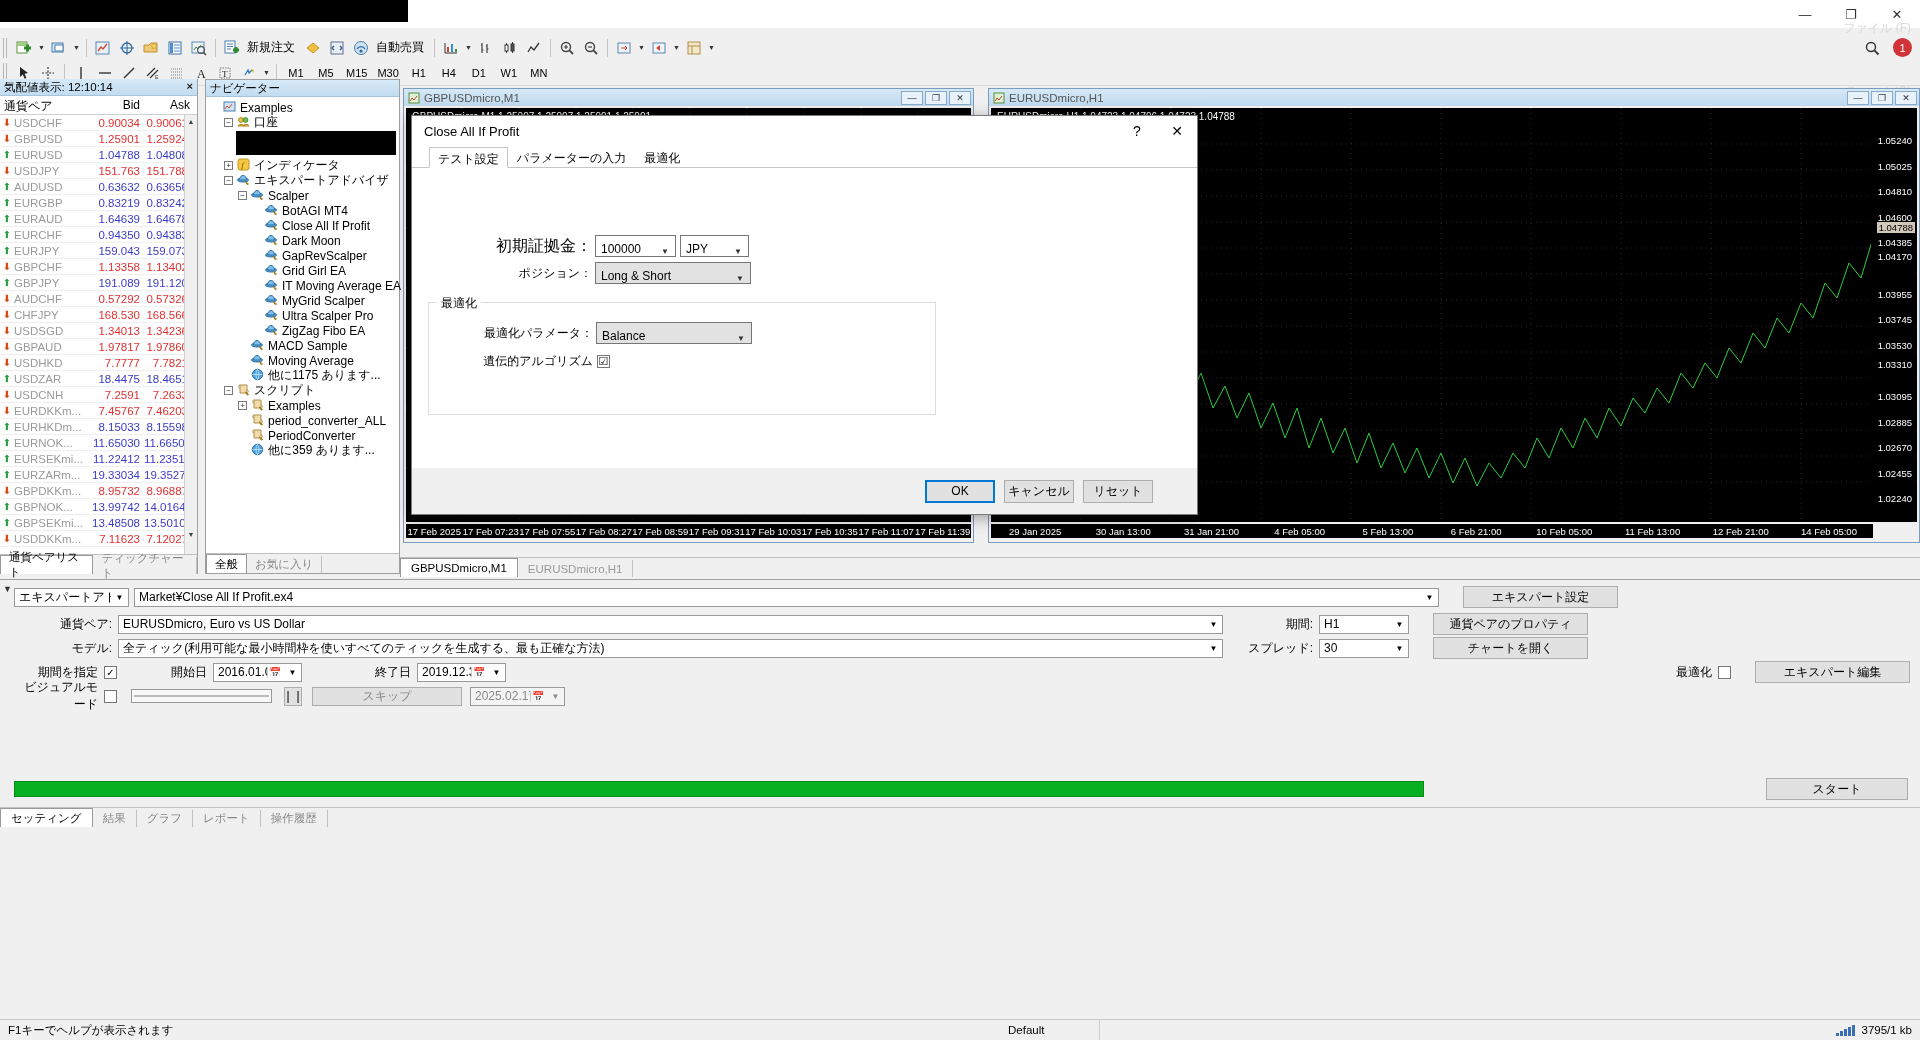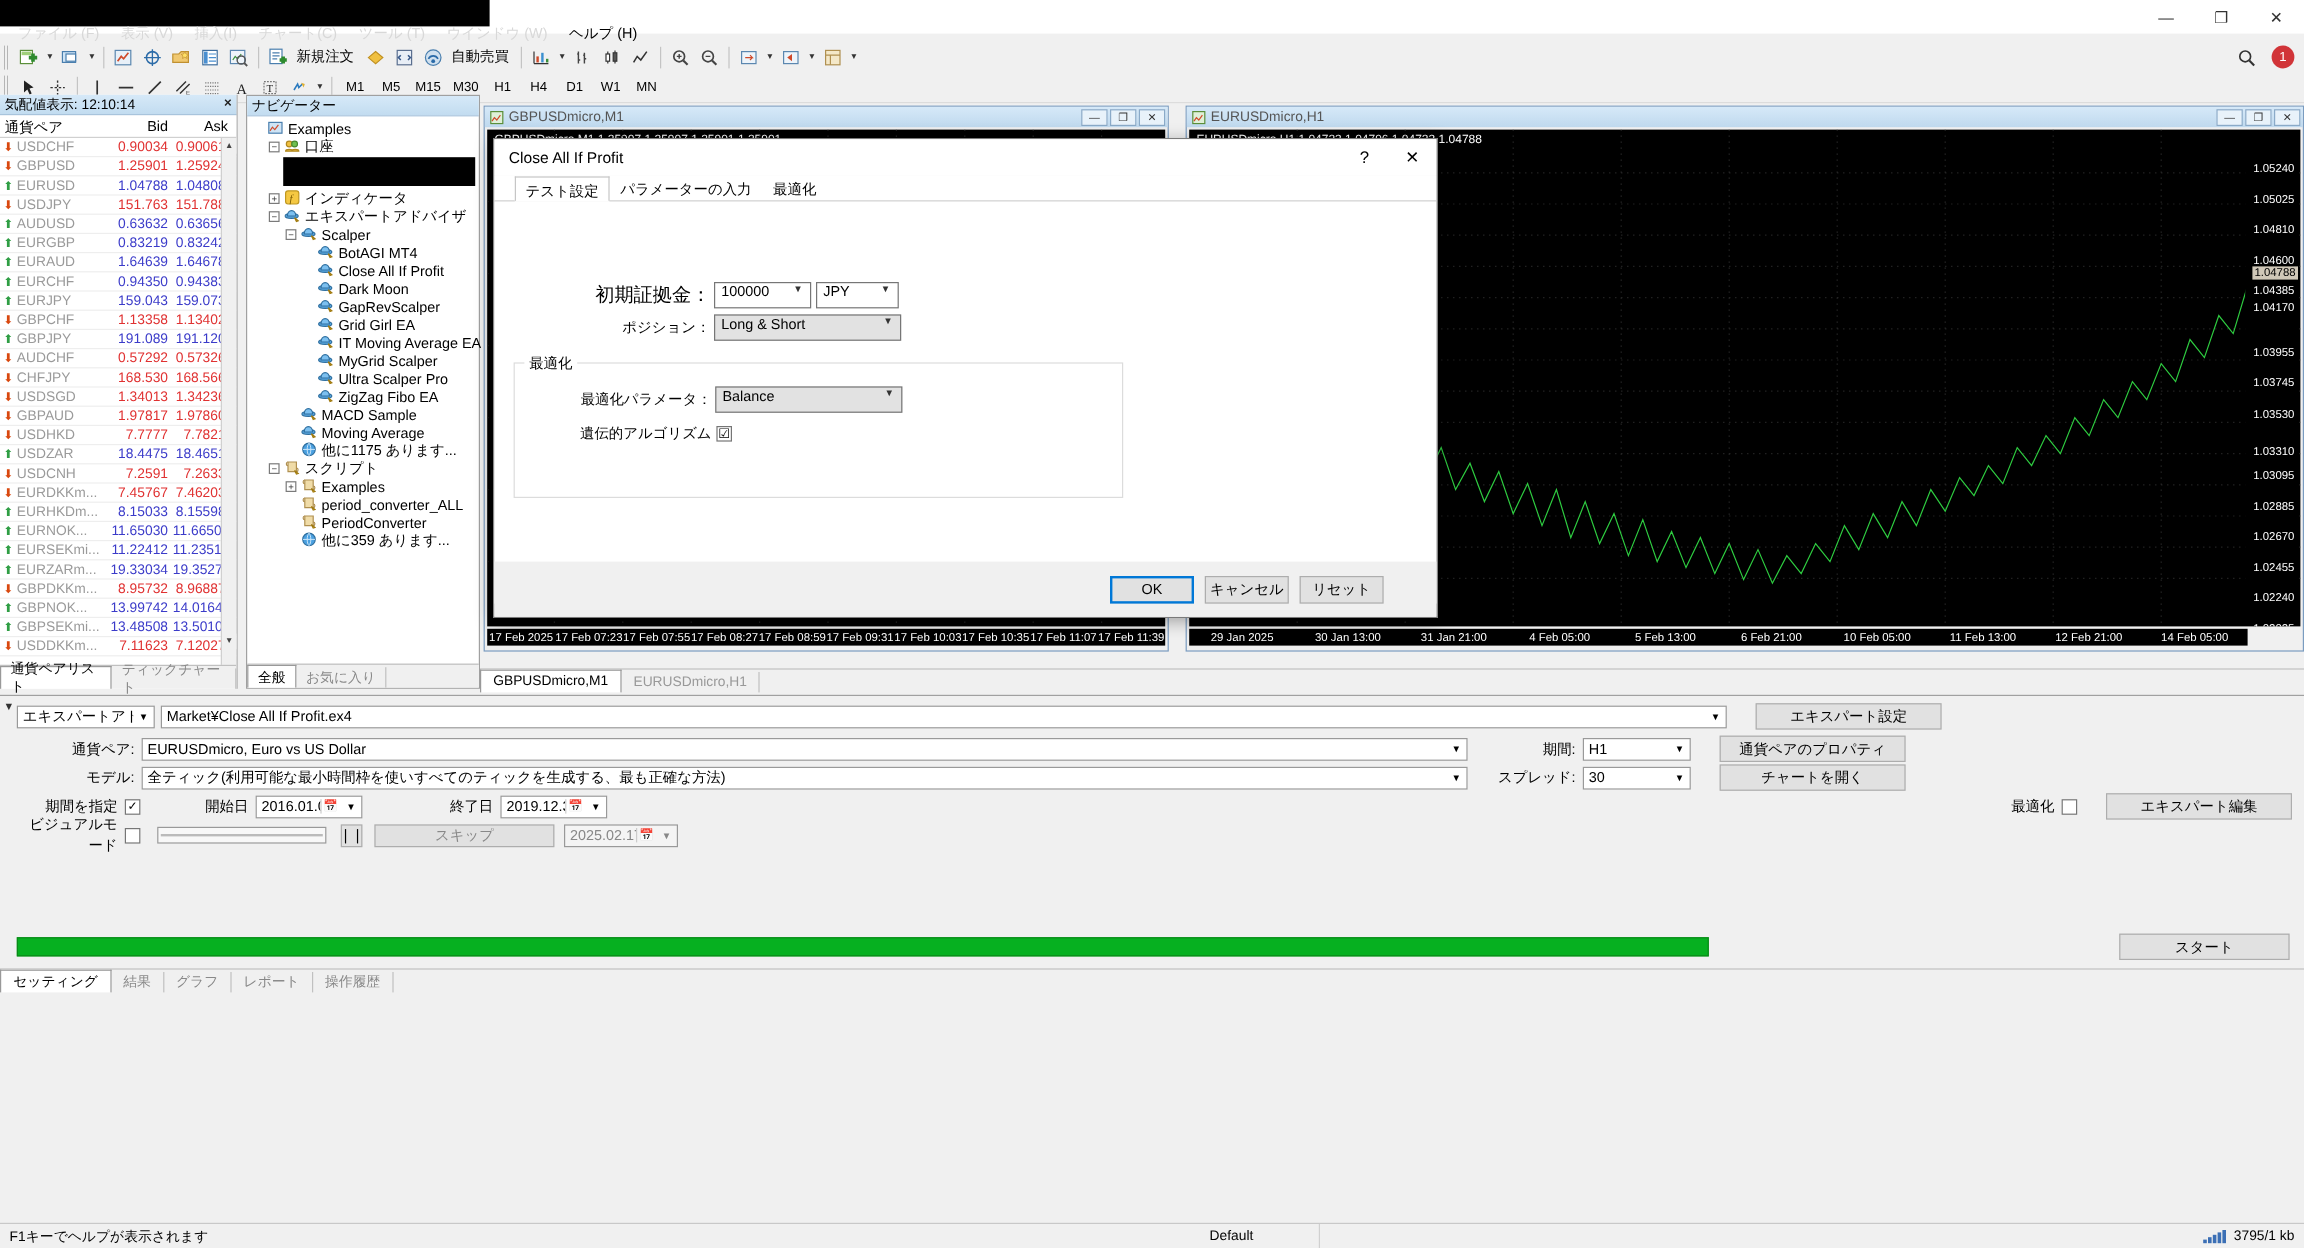--- a/index.html
+++ b/index.html
@@ -30,22 +30,22 @@
   .win-btns {
     position: absolute; right: 0; top: 0; height: 28px; display: flex;
   }
   .win-btn {
     width: 46px; height: 28px; display: flex; align-items: center; justify-content: center;
     font-size: 13px; color: #333;
   }
   
   .menubar {
     position: absolute; left: 0; top: 18px; width: 1920px; height: 20px;
-    display: flex; align-items: center; padding-left: 6px;
-    font-size: 12px; color: #000;
+    display: flex; align-items: flex-end; padding-left: 6px;
+    font-size: 12px; color: #000; flex-direction: column;
   }
   .menubar .mi { padding: 2px 9px; white-space: nowrap; }
   .menubar .mi.dark { color: #d8d8d8; }
   
   .toolbar {
     position: absolute; left: 0; width: 1920px; height: 26px;
     background: #f0f0f0; display: flex; align-items: center;
     border-bottom: 1px solid #dcdcdc;
   }
   .toolbar.t1 { top: 35px; }
@@ -178,21 +178,21 @@
     padding:3px 8px 3px 8px; font-size:12px; border:1px solid transparent;
     border-bottom:none; background:transparent; color:#000; height:21px;
   }
   .dlg-tab.active {
     background:#fff; border-color:#c6c6c6; border-bottom:1px solid #fff;
     margin-bottom:-1px;
   }
   .dlg-body { background:#fff; height:335px; position:relative; padding:0; }
   .sel {
     border:1px solid #767676; background:#fff; height:22px;
-    display:flex; align-items:flex-start; padding:0 0 0 5px; font-size:12px; position:relative;
+    display:flex; align-items:flex-end; padding:0 0 0 5px; font-size:12px; position:relative;
   }
   .sel.grey { background:#e2e2e2; }
   .sel .cv { flex:1; }
   .sel .caret { width:20px; text-align:center; font-size:8px; color:#333; }
   .group {
     position:absolute; border:1px solid #dcdcdc; border-radius:0;
   }
   .group-lbl {
     position:absolute; top:-8px; left:8px; background:#fff; padding:0 4px; font-size:12px;
   }
@@ -1058,21 +1058,21 @@
       <div class="chart-yaxis" id="chart2-yaxis">
           <span style="top: 8px;">1.05240</span>
           <span style="top: 33.6px;">1.05025</span>
           <span style="top: 59.2px;">1.04810</span>
           <span style="top: 84.8px;">1.04600</span>
           <span style="top: 110.4px;">1.04385</span>
           <span style="top: 124px;">1.04170</span>
           <span style="top: 161.6px;">1.03955</span>
           <span style="top: 187.2px;">1.03745</span>
           <span style="top: 212.8px;">1.03530</span>
-          <span style="top: 244px;">1.03310</span>
+          <span style="top: 232px;">1.03310</span>
           <span style="top: 264px;">1.03095</span>
           <span style="top: 289.6px;">1.02885</span>
           <span style="top: 315.2px;">1.02670</span>
           <span style="top: 340.8px;">1.02455</span>
           <span style="top: 366.4px;">1.02240</span>
           <span style="top: 392px;">1.02025</span>
         </div>
       <div class="price-tag" style="top:114px; background:#d0c8b8;">1.04788</div>
     </div>
     <div class="chart-xaxis" style="right:46px;">

